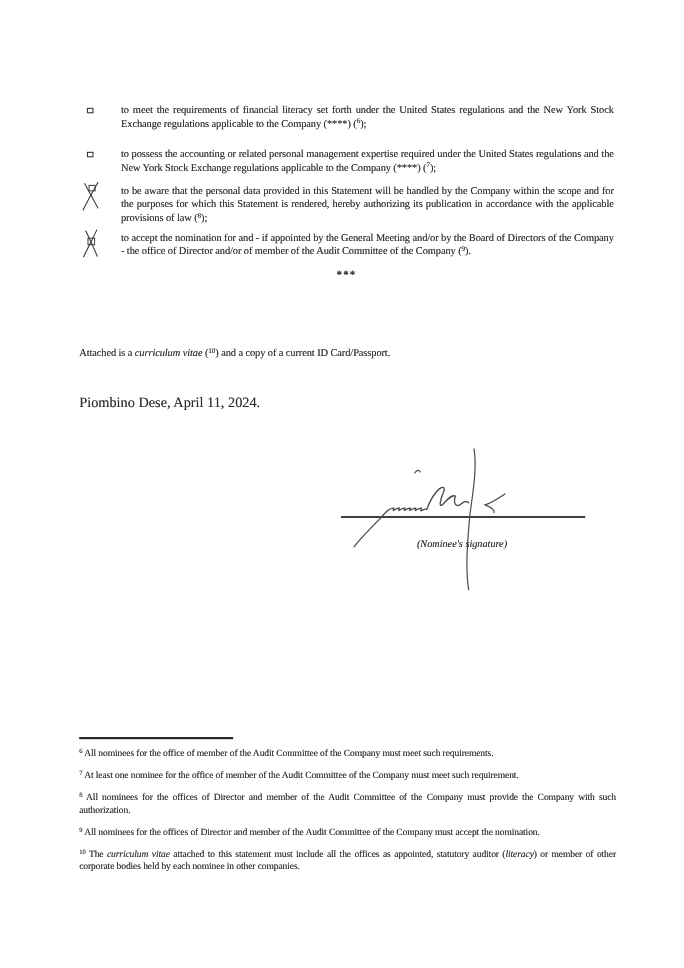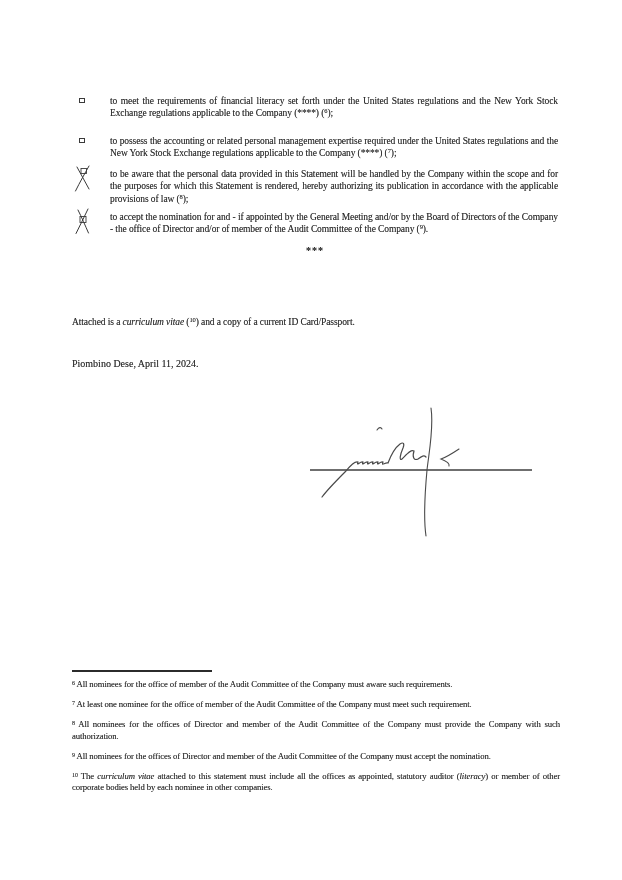--- a/index.html
+++ b/index.html
@@ -51,21 +51,21 @@
     left: 72px;
     width: 486px;
     text-align: center;
     font-size: 10px;
     letter-spacing: 1px;
     font-weight: bold;
   }
   .dateline {
     position: absolute;
     left: 72px;
-    font-size: 10px;
+    font-size: 13px;
   }
   sup.fn-ref {
     font-size: 6.5px;
     vertical-align: 3px;
     line-height: 0;
   }
   .sig-block {
     position: absolute;
     left: 300px;
     top: 400px;
@@ -156,26 +156,27 @@
       <line x1="10" y1="70" x2="232" y2="70" stroke="#3f3f3f" stroke-width="1.6"></line>
 
       <path d="M22,97 C28,89 38,79 46,71 C50,66 55,61 58,62 C56,67 60,61 63,62 C61,67 65,61 68,62 C66,67 70,61 73,62 C71,67 75,61 78,62 C76,67 80,61 83,62 C81,67 85,62 88,63 C91,55 96,47 100,44 C103,42 105,43 103,48 C100,55 99,61 102,59 C107,54 111,49 114,51 C112,57 114,61 118,59 C122,56 124,55 126,57" fill="none" stroke="#4a4a4a" stroke-width="1.2" stroke-linecap="round"></path>
 
       <path d="M77,30 C79,27 81,27 82,29" fill="none" stroke="#4a4a4a" stroke-width="1.1" stroke-linecap="round"></path>
 
       <path d="M131,8 C134,28 129,52 127,70 C125,92 123,116 126,136" fill="none" stroke="#4a4a4a" stroke-width="1.1" stroke-linecap="round"></path>
 
       <path d="M159,49 C150,55 144,58 141,59 C146,61 150,63 149,66" fill="none" stroke="#4a4a4a" stroke-width="1.1" stroke-linecap="round"></path>
     </svg>
+    <div class="sig-label">(Nominee's signature)</div>
   </div>
 
   <div class="footnotes">
     <div class="fn-rule"></div>
 
-    <p class="fn"><sup class="fn-ref">6</sup><span> All nominees for the office of member of the Audit Committee of the Company must aware such requirements.</span></p>
+    <p class="fn"><sup class="fn-ref">6</sup><span> All nominees for the office of member of the Audit Committee of the Company must meet such requirements.</span></p>
 
     <p class="fn"><sup class="fn-ref">7</sup><span> At least one nominee for the office of member of the Audit Committee of the Company must meet such requirement.</span></p>
 
     <p class="fn"><sup class="fn-ref">8</sup><span> All nominees for the offices of Director and member of the Audit Committee of the Company must provide the Company with such authorization.</span></p>
 
     <p class="fn"><sup class="fn-ref">9</sup><span> All nominees for the offices of Director and member of the Audit Committee of the Company must accept the nomination.</span></p>
 
     <p class="fn"><sup class="fn-ref">10</sup><span> The </span><i class="doc-italic">curriculum vitae</i><span> attached to this statement must include all the offices as appointed, statutory auditor (</span><i class="doc-italic">literacy</i><span>) or member of other corporate bodies held by each nominee in other companies.</span></p>
   </div>
 

